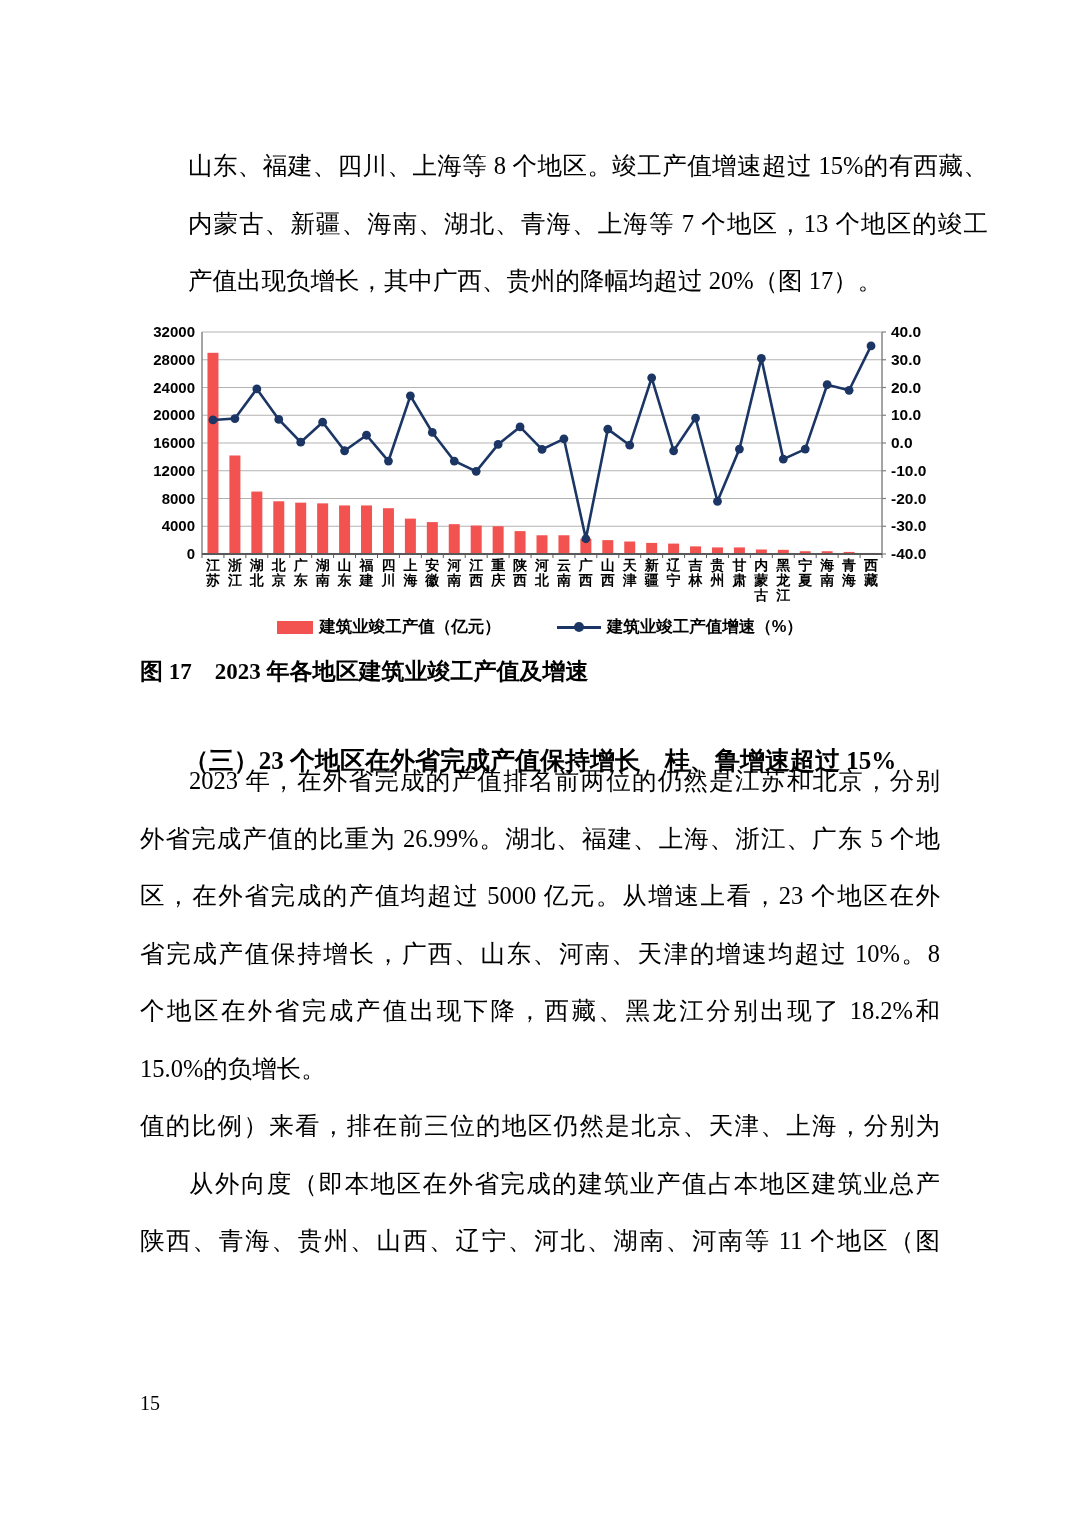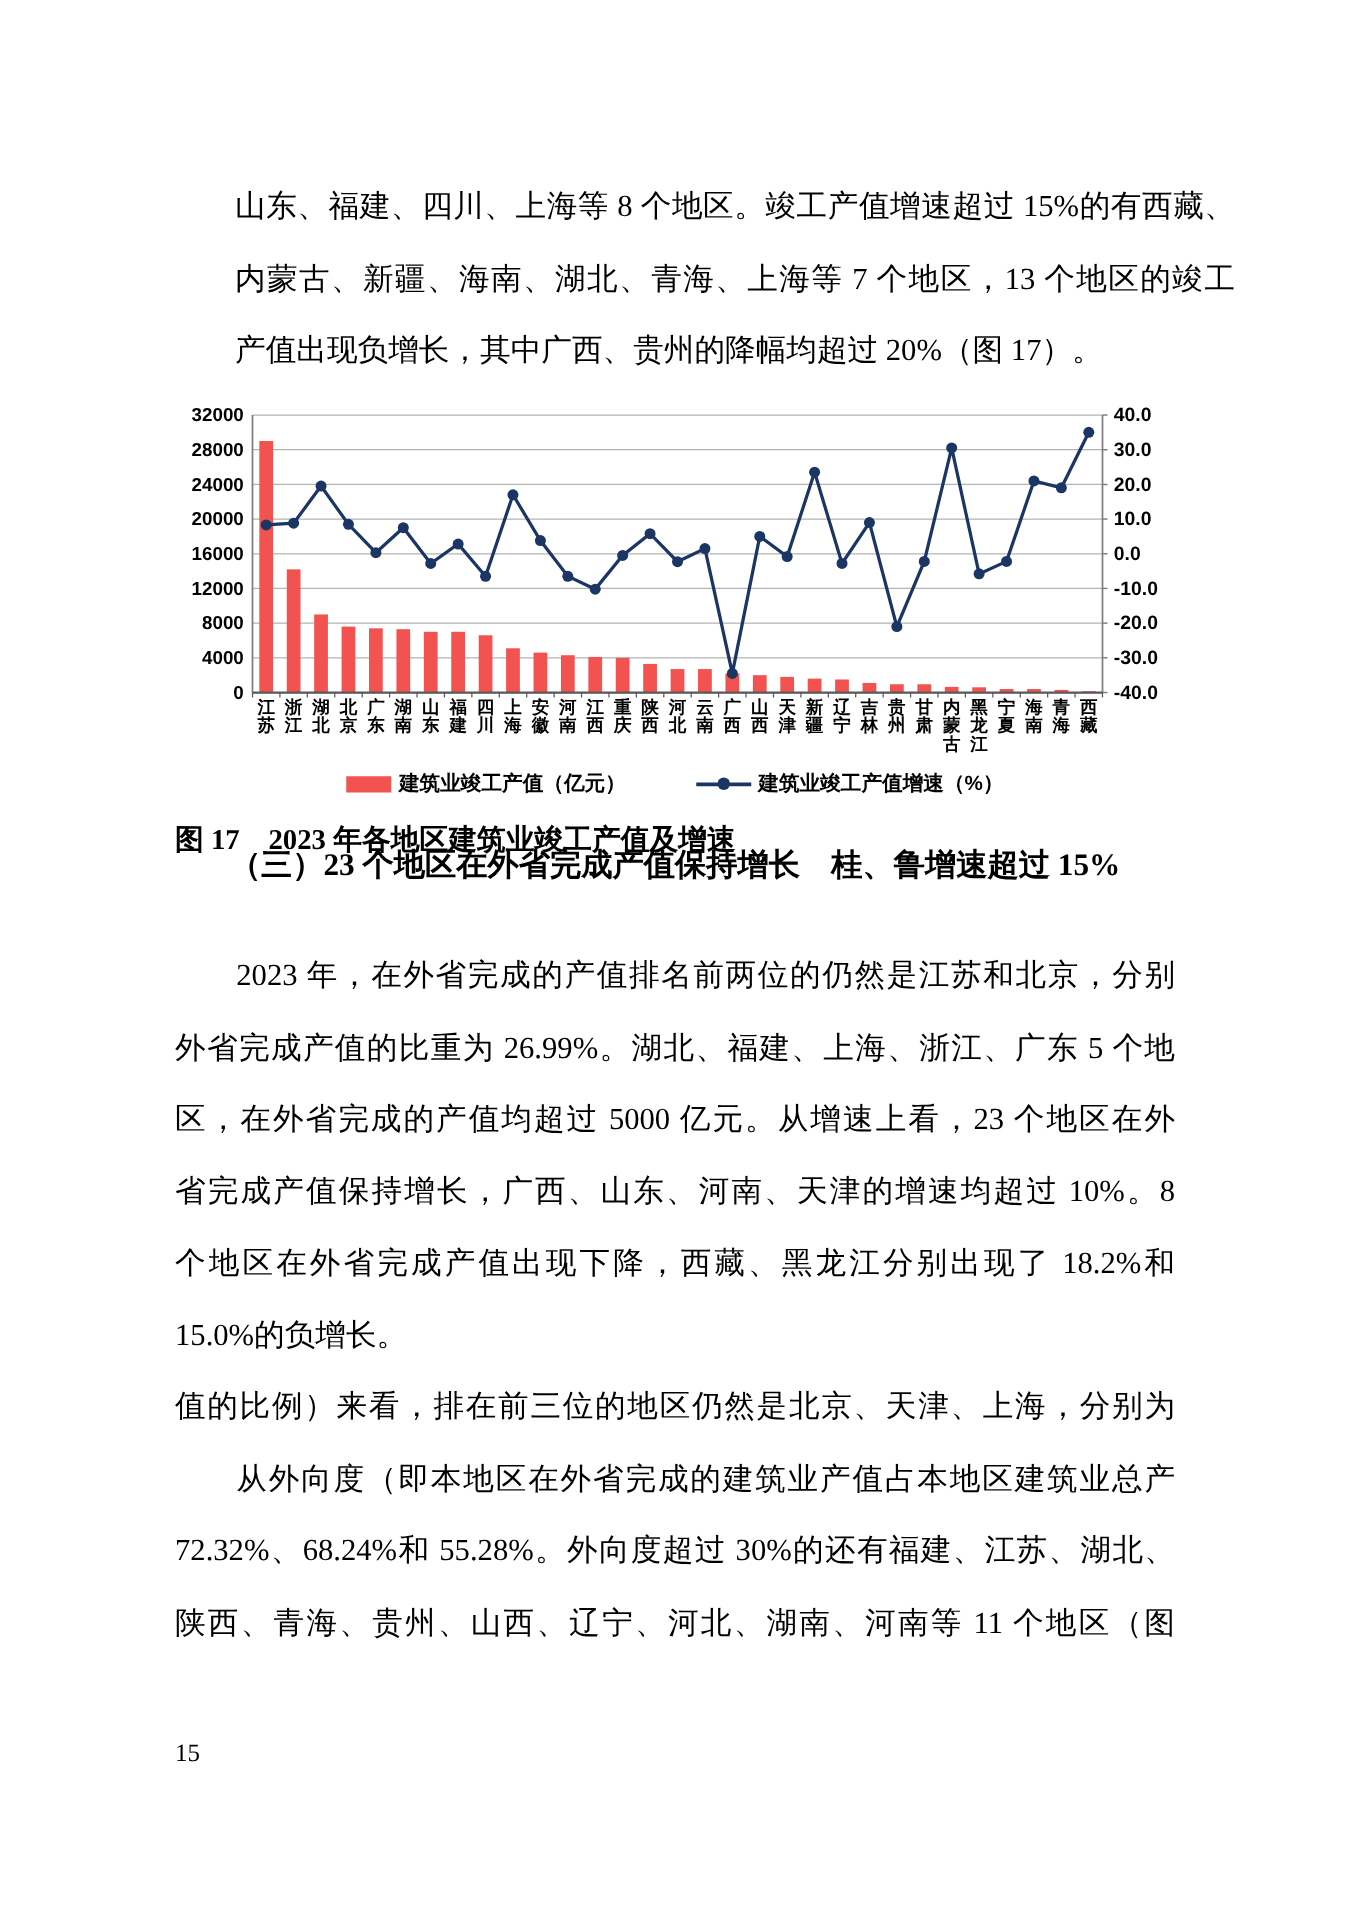--- a/index.html
+++ b/index.html
@@ -33,21 +33,21 @@
   .legend-item{display:flex;align-items:center;gap:6px;}
   .legend-bar-swatch{width:36px;height:13px;}
   .legend-line-swatch{position:relative;width:44px;height:13px;}
   .legend-line-swatch .ll{position:absolute;left:0;top:5.5px;width:44px;height:3px;}
   .legend-line-swatch .ld{position:absolute;left:17px;top:1.5px;width:10px;height:10px;border-radius:50%;}
   #figure-caption{
     position:absolute;left:0;top:654px;width:800px;
     text-align:left;font-weight:700;font-size:23px;line-height:36px;
   }
   #section-heading{
-    position:absolute;left:0;top:670px;width:800px;
+    position:absolute;left:0;top:738px;width:800px;
     text-align:center;font-weight:700;font-size:25px;line-height:46px;
   }
   #body-text{position:absolute;left:0;top:752px;width:800px;}
   #page-number{
     position:absolute;left:0;top:1392px;width:800px;
     text-align:left;font-size:20px;font-family:Liberation Serif, serif;
   }
 </style>
 </head>
 <body>
@@ -254,21 +254,20 @@
           <div class="tline ind">2023 年，在外省完成的产值排名前两位的仍然是江苏和北京，分别</div>
           <div class="tline">外省完成产值的比重为 26.99%。湖北、福建、上海、浙江、广东 5 个地</div>
           <div class="tline">区，在外省完成的产值均超过 5000 亿元。从增速上看，23 个地区在外</div>
           <div class="tline">省完成产值保持增长，广西、山东、河南、天津的增速均超过 10%。8</div>
           <div class="tline">个地区在外省完成产值出现下降，西藏、黑龙江分别出现了 18.2%和</div>
           <div class="tline nj">15.0%的负增长。</div>
         </div>
       <div>
           <div class="tline">值的比例）来看，排在前三位的地区仍然是北京、天津、上海，分别为</div>
           <div class="tline ind">从外向度（即本地区在外省完成的建筑业产值占本地区建筑业总产</div>
-          <div class="tline">72.32%、68.24%和 55.28%。外向度超过 30%的还有福建、江苏、湖北、</div>
           <div class="tline">陕西、青海、贵州、山西、辽宁、河北、湖南、河南等 11 个地区（图</div>
         </div>
     </div>
 
     <div id="page-number">15</div>
 
   </div>
 </div>
 
 </body></html>

